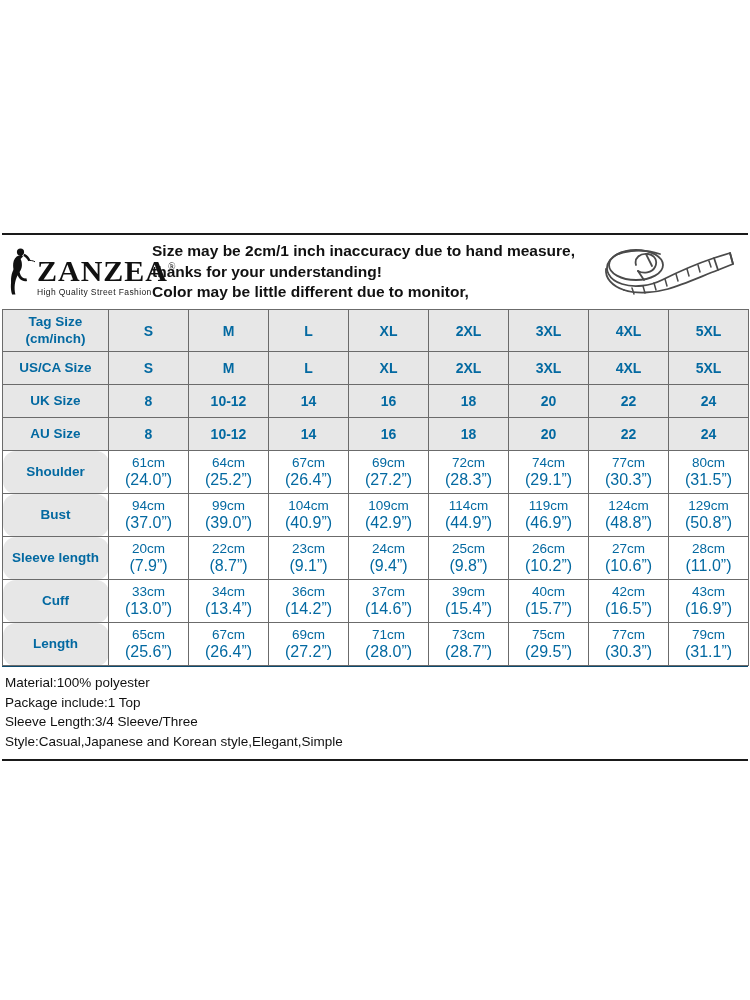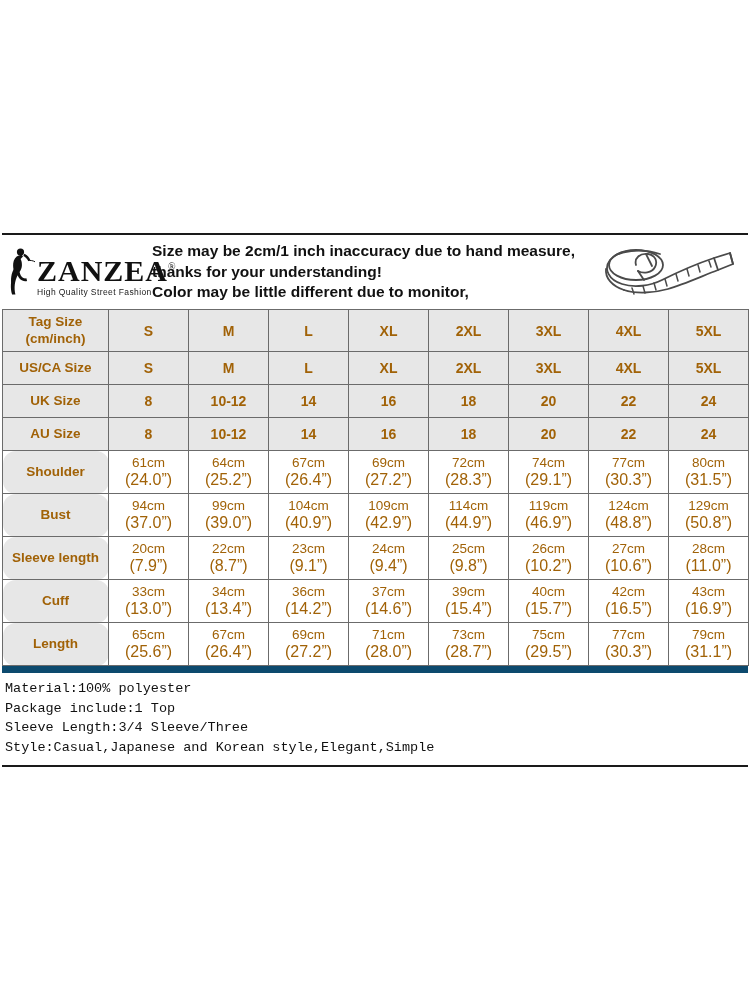--- a/index.html
+++ b/index.html
@@ -104,21 +104,21 @@
     padding-right: 6px;
     box-sizing: border-box;
   }
 
   
   table.size-table {
     border-collapse: collapse;
     width: 746px;
     table-layout: fixed;
     font-size: 13px;
-    color: #a16207;
+    color: #0369a1;
     padding-left: 40px;
   }
   table.size-table td {
     border: 1px solid #6b6b6b;
     text-align: center;
     vertical-align: middle;
     padding: 0;
     background: #ffffff;
   }
   table.size-table td.row-label {
@@ -139,22 +139,21 @@
   tr.meas-row td { height: 38px; border-radius: 13px; }
   .cell-cm { display: block; line-height: 1.15; font-size: 13.5px; }
   .cell-in { display: block; line-height: 1.15; font-size: 16px; }
 
   col.c0 { width: 106px; }
   col.cd { width: 80px; }
 
   
   .footer-notes {
     padding: 6px 0 8px 3px;
-    border-top: 7px solid #0c4a6e;
-    font-family: Liberation Mono, monospace;
+    border-top: 1px solid #0c4a6e;
   }
   .footer-notes div {
     font-size: 13.5px;
     color: #111111;
     line-height: 1.45;
     white-space: nowrap;
   }
 </style>
 </head>
 <body>

